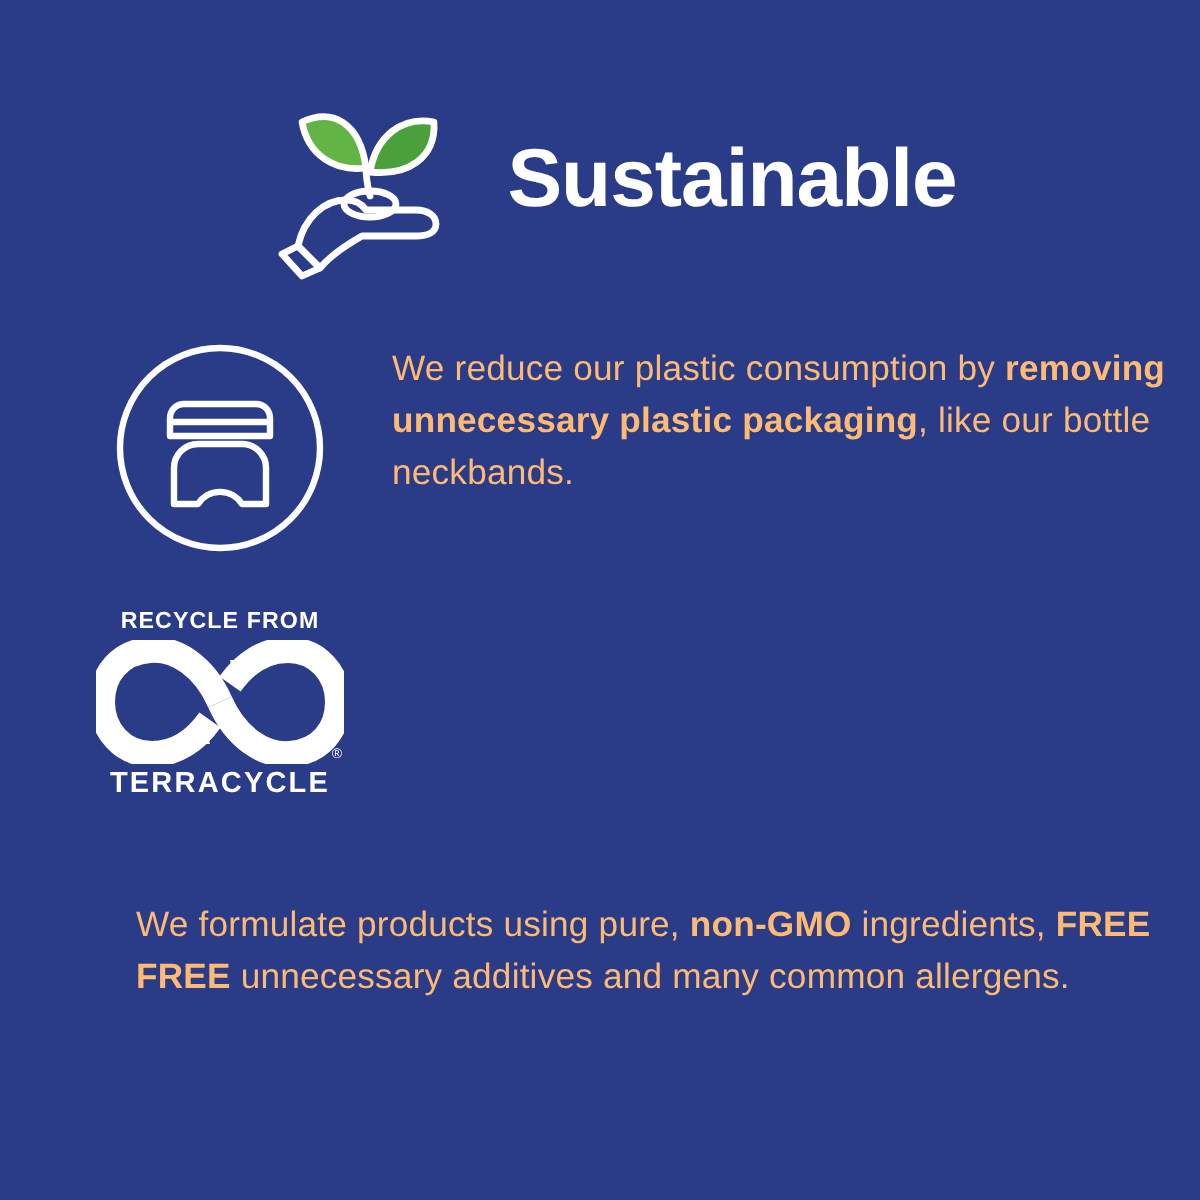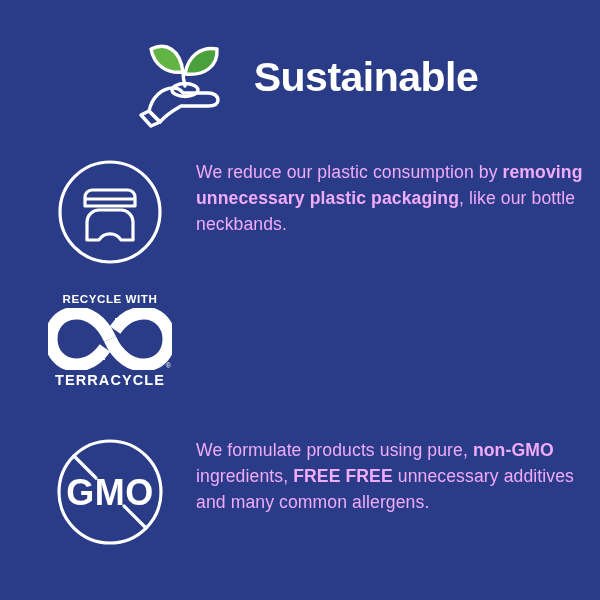--- a/index.html
+++ b/index.html
@@ -13,20 +13,21 @@
     background: #2a3b87;
     font-family: "Liberation Sans", sans-serif;
     -webkit-font-smoothing: antialiased;
   }
   .poster {
     position: relative;
     width: 600px;
     height: 536px;
     background: #2a3b87;
     box-sizing: border-box;
+    margin-top: 12px;
   }
 
   
   .header {
     display: flex;
     align-items: center;
     justify-content: center;
     gap: 18px;
     padding-top: 26px;
     padding-left: 10px;
@@ -63,21 +64,21 @@
   .row-icon {
     width: 128px;
     flex: 0 0 128px;
     display: flex;
     align-items: flex-start;
     justify-content: center;
     padding-top: 4px;
   }
   .row-text {
     flex: 1 1 auto;
-    color: #f0abfc;
+    color: #fdba74;
     font-size: 17.6px;
     line-height: 1.47;
     padding-top: 8px;
     padding-left: 22px;
     letter-spacing: 0.1px;
   }
   .row-text b {
     font-weight: 700;
   }
   .row-text .sup {
@@ -178,21 +179,21 @@
             <path d="M33 84 h12 a13 13 0 0 1 22 0 h12" fill="none" stroke="#ffffff" stroke-width="3.2" stroke-linejoin="round" stroke-linecap="round"></path>
           </svg>
         </span>
       </div>
       <div class="row-text">We reduce our plastic consumption by <b>removing unnecessary plastic packaging</b>, like our bottle neckbands.</div>
     </div>
 
     <div class="row row-terra">
       <div class="row-icon">
         <div class="terra-lockup">
-          <div class="terra-top">RECYCLE WITH</div>
+          <div class="terra-top">RECYCLE FROM</div>
           <div class="terra-mark-wrap">
             <svg class="icon-svg" viewBox="0 0 124 62" width="124" height="62" aria-hidden="true">
 
               <path d="M62 31
                        C 54 13, 40 4, 27 5
                        C 12 6, 3 17, 3 31
                        C 3 45, 13 57, 28 57
                        C 40 57, 50 50, 57 40" fill="none" stroke="#ffffff" stroke-width="13" stroke-linecap="butt"></path>
               <polygon points="57,52 44,52 54,40" fill="#ffffff"></polygon>
 
@@ -204,28 +205,17 @@
               <polygon points="67,10 80,10 70,22" fill="#ffffff"></polygon>
             </svg>
             <span class="terra-reg">®</span>
           </div>
           <div class="terra-bottom">TERRACYCLE</div>
         </div>
       </div>
     </div>
 
     <div class="row row-gmo">
-      <div class="row-icon">
-        <span>
-          <svg class="icon-svg" viewBox="0 0 116 116" width="116" height="116" aria-hidden="true">
-            <circle cx="58" cy="58" r="51" fill="none" stroke="#ffffff" stroke-width="3.2"></circle>
-
-            <line x1="22" y1="22" x2="44" y2="44" stroke="#ffffff" stroke-width="3.2" stroke-linecap="round"></line>
-            <line x1="72" y1="72" x2="94" y2="94" stroke="#ffffff" stroke-width="3.2" stroke-linecap="round"></line>
-            <text x="58" y="58" text-anchor="middle" dominant-baseline="central" font-family="Liberation Sans, sans-serif" font-size="36" font-weight="700" fill="#ffffff" letter-spacing="0.5">GMO</text>
-          </svg>
-        </span>
-      </div>
       <div class="row-text">We formulate products using pure, <b>non-GMO</b> ingredients, <b>FREE FREE</b> unnecessary additives and many common allergens.</div>
     </div>
 
   </div>
 </div>
 
 </body></html>

